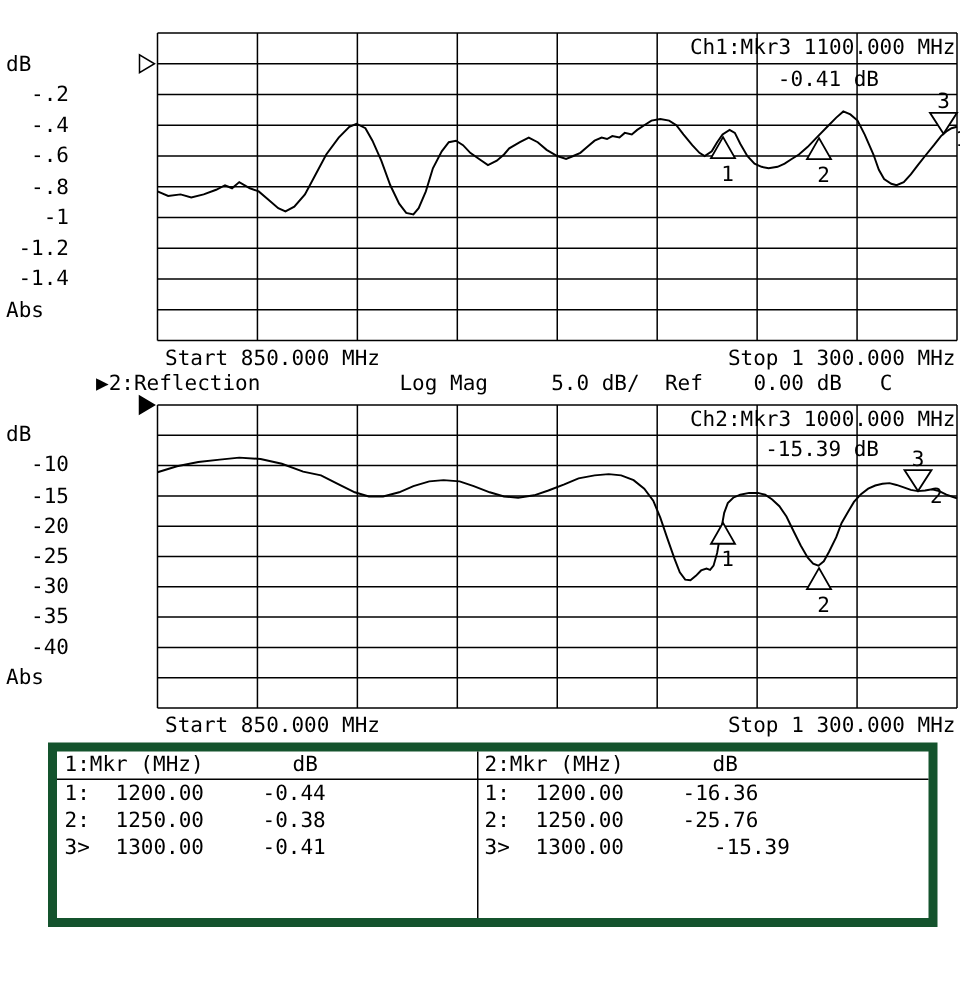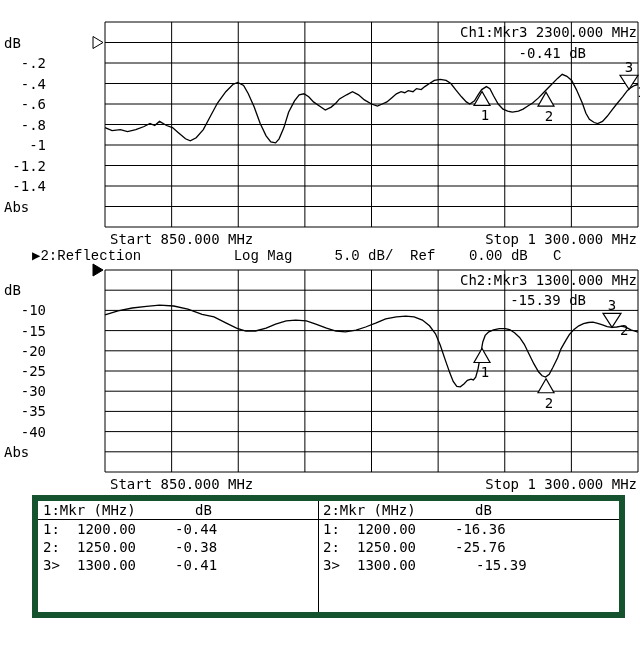--- a/index.html
+++ b/index.html
@@ -79,38 +79,38 @@
       <polyline points="0.0,44.8 13.0,40.8 27.2,38.0 41.5,36.4 54.5,35.1 68.7,36.0 82.9,39.2 97.1,44.4 109.0,46.9 120.8,52.9 131.5,58.2 140.9,61.0 150.4,61.0 161.1,58.2 170.6,54.1 181.2,50.9 190.7,50.1 201.4,50.9 210.8,54.1 221.5,58.2 231.0,61.0 240.4,61.8 251.1,60.2 260.6,57.0 271.2,52.9 280.7,48.9 291.4,46.9 300.8,46.1 309.1,46.9 317.4,50.1 324.5,55.8 330.5,63.8 335.2,75.1 339.9,88.9 344.7,102.6 348.2,111.5 351.8,116.4 355.3,116.8 358.9,113.9 362.4,110.3 366.0,109.1 368.4,109.9 370.7,107.1 373.1,98.6 375.5,84.8 377.8,71.9 380.2,65.4 383.8,61.8 388.5,59.8 394.4,58.6 400.3,58.6 405.1,59.8 409.8,63.0 414.6,67.5 419.3,74.3 424.0,84.0 428.8,93.7 433.5,101.8 437.1,105.8 440.6,107.1 444.2,104.2 447.7,97.8 452.5,88.1 456.0,78.8 460.7,70.7 464.3,64.6 469.0,59.4 473.8,55.8 478.5,53.7 483.3,52.5 488.0,52.1 492.7,53.3 497.5,54.9 502.2,56.6 506.9,57.4 511.7,57.0 516.4,56.2 521.2,57.4 525.9,59.8 529.4,61.0 533.0,62.2" fill="none" stroke="#000" stroke-width="1.3"></polyline>
       <polygon points="377,78.48409756097561 369,92.48409756097561 385,92.48409756097561" fill="#fff" stroke="#000" stroke-width="1.2"></polygon>
       <text x="380" y="107.48409756097561" text-anchor="middle" font-family="DejaVu Sans Mono, monospace" font-size="14px" fill="#000">1</text>
       <polygon points="441,108.7522626641651 433,122.7522626641651 449,122.7522626641651" fill="#fff" stroke="#000" stroke-width="1.2"></polygon>
       <text x="444" y="137.7522626641651" text-anchor="middle" font-family="DejaVu Sans Mono, monospace" font-size="14px" fill="#000">2</text>
       <polygon points="507,57.3630731707317 498,43.3630731707317 516,43.3630731707317" fill="#fff" stroke="#000" stroke-width="1.2"></polygon>
       <text x="507" y="40.3630731707317" text-anchor="middle" font-family="DejaVu Sans Mono, monospace" font-size="14px" fill="#000">3</text>
       <text x="515" y="65.3630731707317" text-anchor="start" font-family="DejaVu Sans Mono, monospace" font-size="14px" fill="#000">2</text>
     </svg>
 
-  <div class="t" style="right:3px;top:24px;">Ch1:Mkr3 2300.000 MHz</div>
+  <div class="t" style="right:3px;top:24px;">Ch1:Mkr3 1100.000 MHz</div>
   <div class="t" style="right:54px;top:45px;">-0.41 dB</div>
   <div class="t" style="left:110px;top:231px;">Start 850.000 MHz</div>
   <div class="t" style="right:3px;top:231px;">Stop 1 300.000 MHz</div>
   <div id="ylabs1">
       <div class="ylab word" style="top: 34.5px;">dB</div>
       <div class="ylab num" style="top: 55px;">-.2</div>
       <div class="ylab num" style="top: 75.5px;">-.4</div>
       <div class="ylab num" style="top: 96px;">-.6</div>
       <div class="ylab num" style="top: 116.5px;">-.8</div>
       <div class="ylab num" style="top: 137px;">-1</div>
       <div class="ylab num" style="top: 157.5px; text-align: right;">-1.2</div>
       <div class="ylab num" style="top: 178px;">-1.4</div>
       <div class="ylab word" style="top: 198.5px;">Abs</div>
     </div>
 
-  <div class="t" style="left:32px;top:248px;font-family:Liberation Mono, monospace;">▶2:Reflection           Log Mag     5.0 dB/  Ref    0.00 dB   C</div>
-  <div class="t" style="right:3px;top:272px;">Ch2:Mkr3 1300.000 MHz</div>
+  <div class="t" style="left:64px;top:248px;">▶2:Reflection           Log Mag     5.0 dB/  Ref    0.00 dB   C</div>
+  <div class="t" style="right:3px;top:272px;">Ch2:Mkr3 1000.000 MHz</div>
   <div class="t" style="right:54px;top:292px;">-15.39 dB</div>
   <div class="t" style="left:110px;top:476px;">Start 850.000 MHz</div>
   <div class="t" style="right:3px;top:476px;">Stop 1 300.000 MHz</div>
   <div id="ylabs2">
       <div class="ylab word" style="top: 282.2px;">dB</div>
       <div class="ylab num" style="top: 302.4px;">-10</div>
       <div class="ylab num" style="top: 322.6px;">-15</div>
       <div class="ylab num" style="top: 342.8px;">-20</div>
       <div class="ylab num" style="top: 363px;">-25</div>
       <div class="ylab num" style="top: 383.2px;">-30</div>

